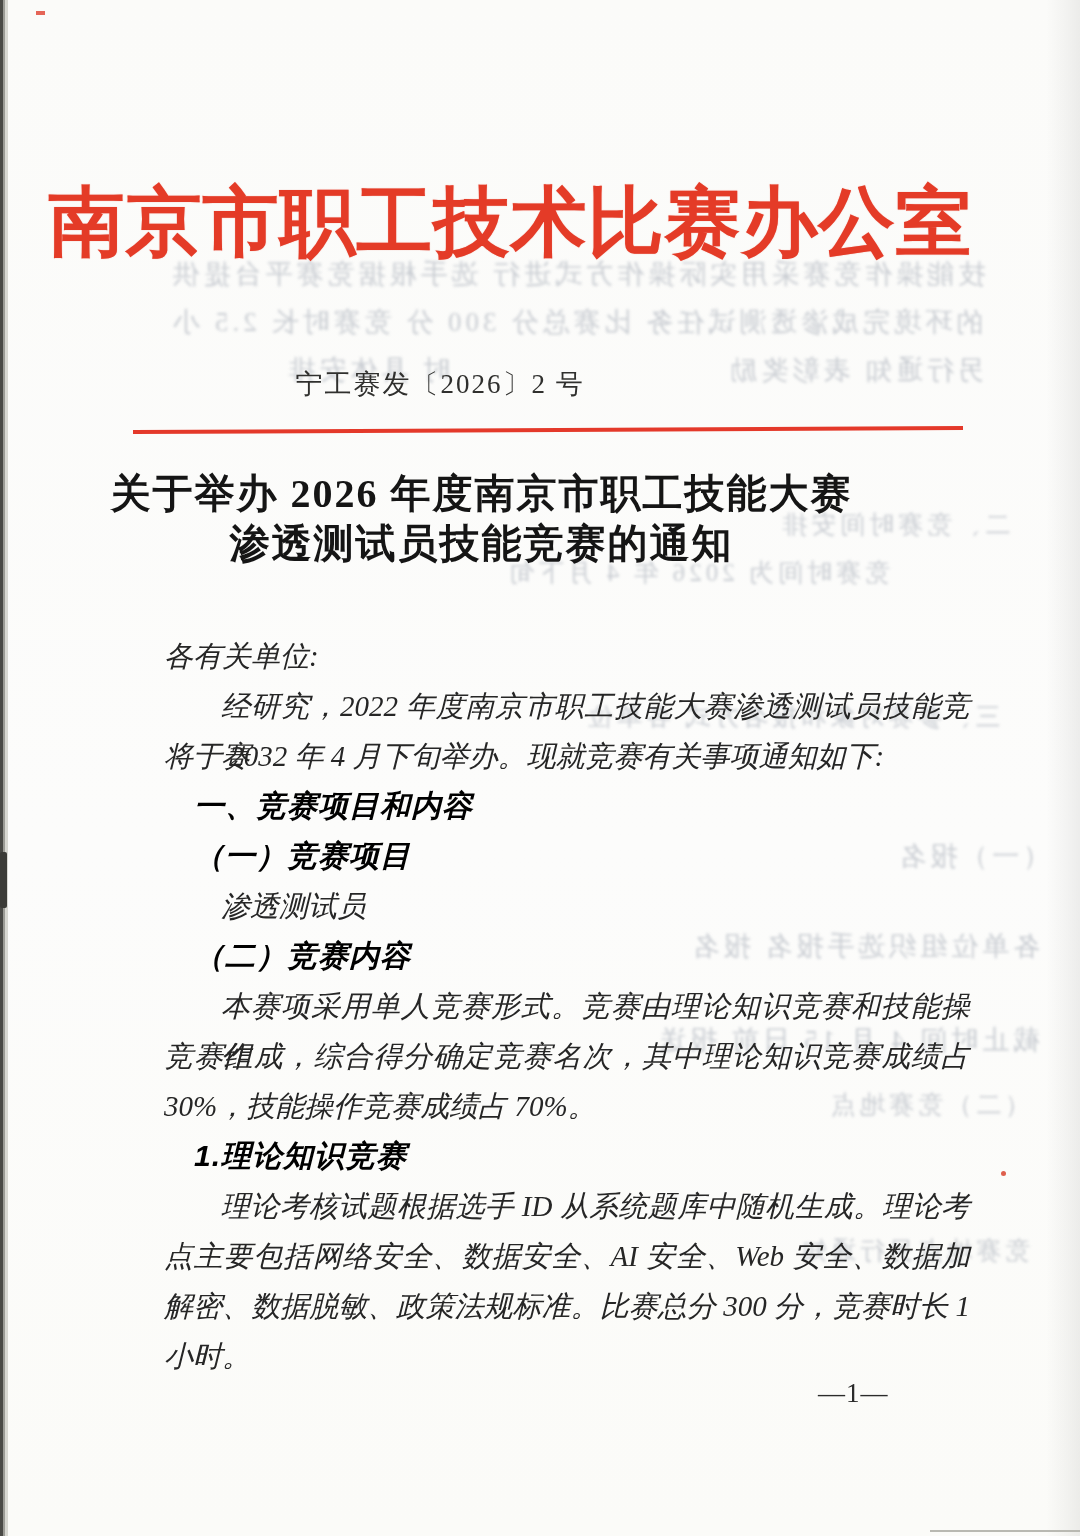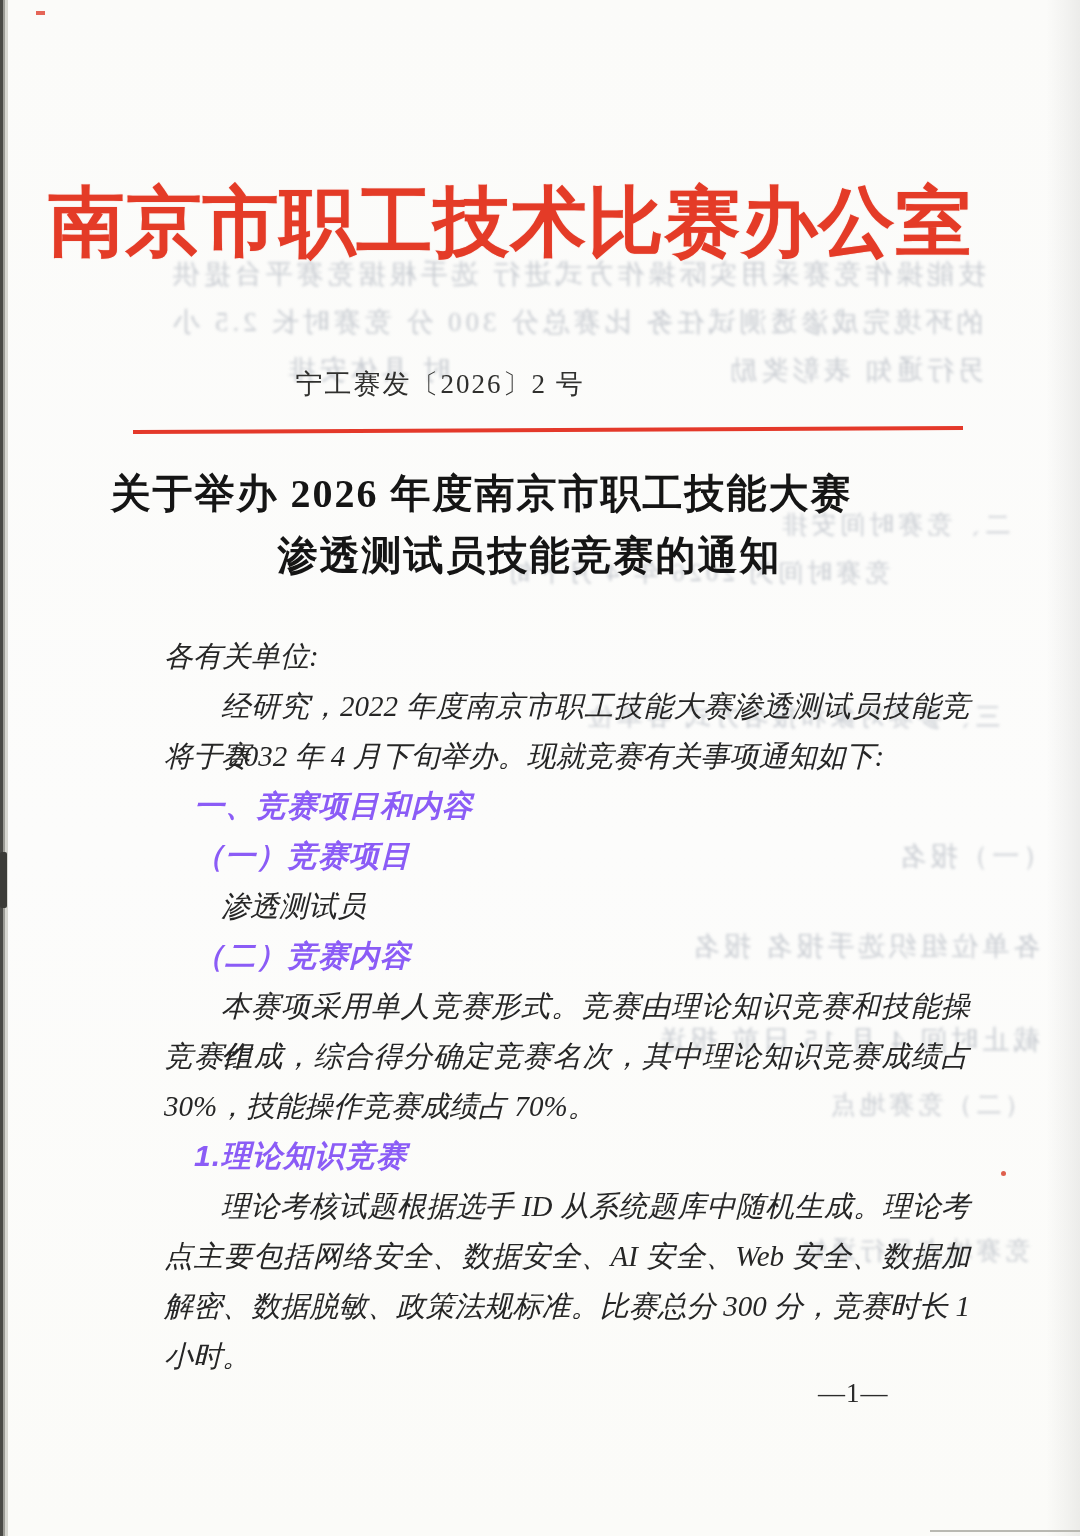--- a/index.html
+++ b/index.html
@@ -75,41 +75,41 @@
     background:#e4392a;transform:rotate(-0.28deg);
   }
 
   
   .notice-title{
     position:absolute;left:0;width:963px;text-align:center;
     font-size:40px;font-weight:bold;color:#151515;letter-spacing:2px;
     white-space:nowrap;
   }
   .t1{top:466px;}
-  .t2{top:528px;padding-left:48px;}
+  .t2{top:516px;}
 
   
   .body-text{
     position:absolute;left:164px;top:631px;width:806px;font-style:italic;
   }
   .line{
     height:50px;line-height:50px;font-size:29px;color:#262626;
     white-space:nowrap;
   }
   .jfull{
     white-space:normal;
     text-align:justify;
     text-align-last:justify;
     text-justify:inter-character;
   }
   .ind1{padding-left:30px;}
   .ind2{padding-left:57px;}
   .hei{
     font-family:"Liberation Sans","DejaVu Sans",sans-serif;
-    font-weight:bold;font-size:30px;color:#8b5cf6;letter-spacing:1px;
+    font-weight:bold;font-size:30px;color:#000000;letter-spacing:1px;
   }
 
   .page-number{
     position:absolute;left:818px;top:1378px;
     font-size:27px;color:#2b2b2b;letter-spacing:1px;
   }
 </style>
 </head>
 <body>
 

